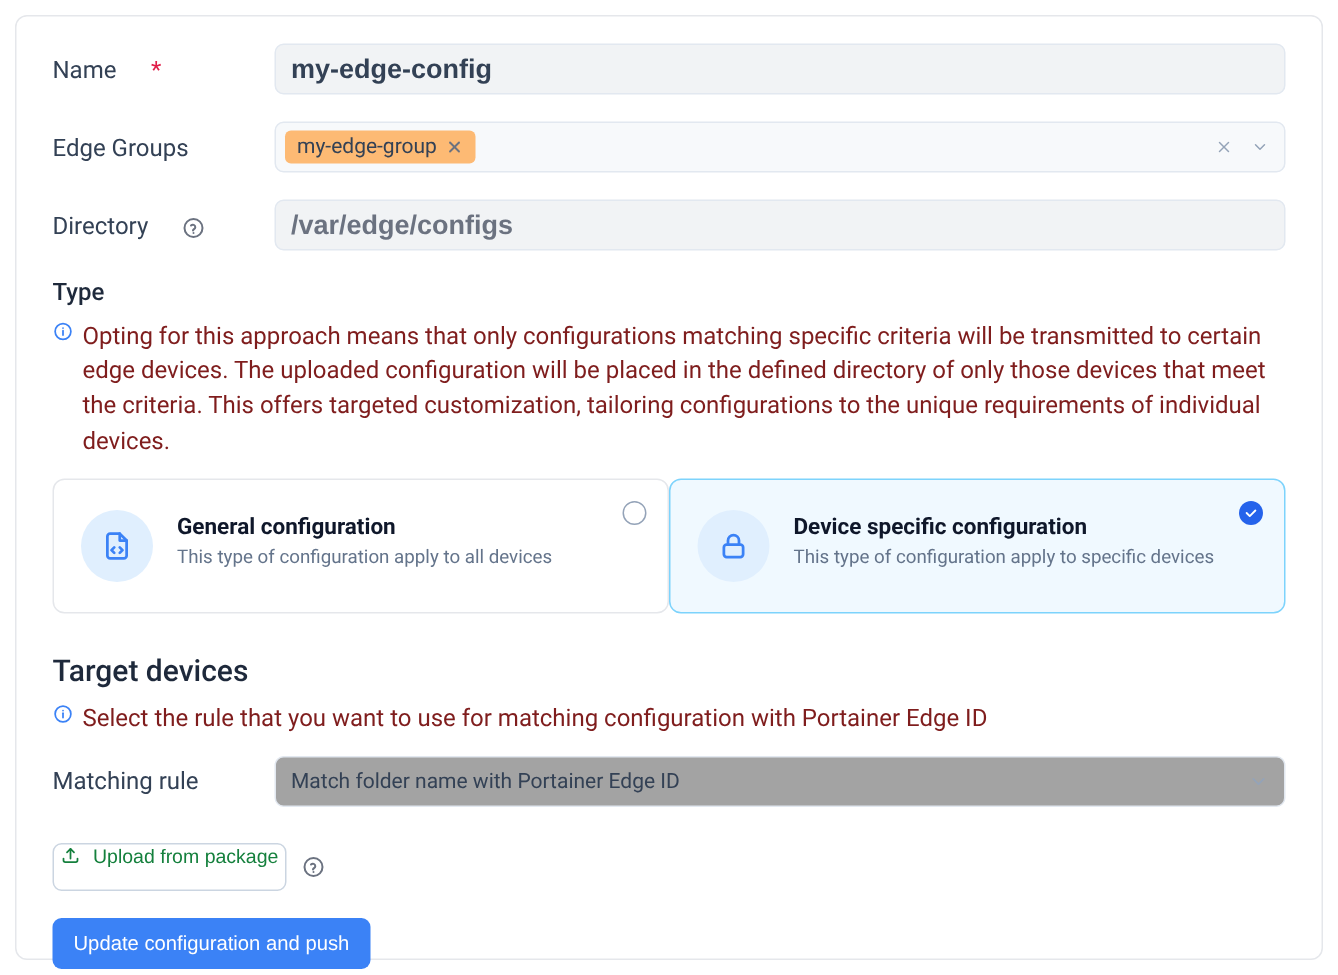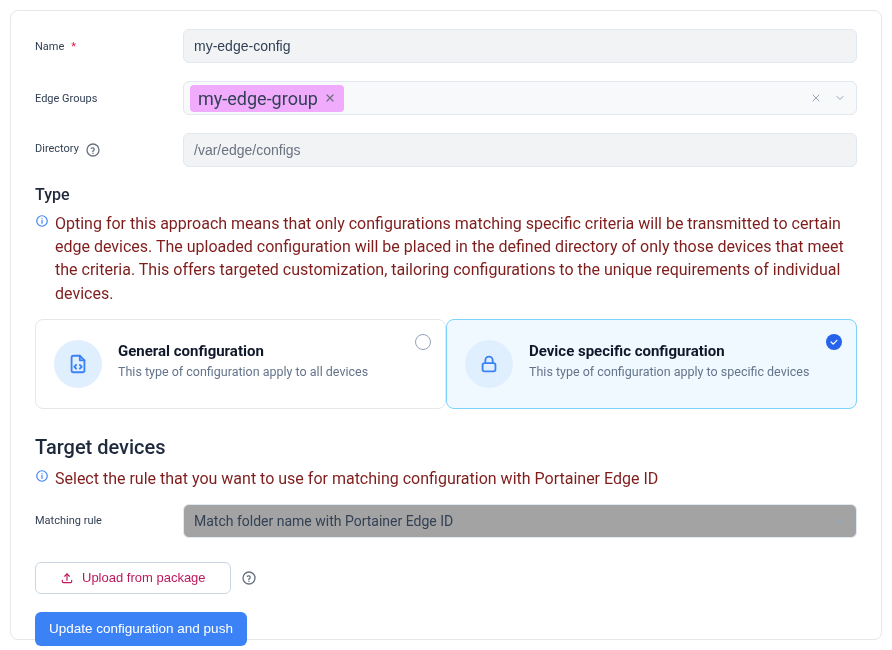--- a/index.html
+++ b/index.html
@@ -1,37 +1,37 @@
 <!DOCTYPE html>
 <html><head>
 <meta charset="utf-8">
 <style>
   * { box-sizing: border-box; }
   html, body { margin:0; padding:0; font-family: -apple-system, BlinkMacSystemFont, "Segoe UI", Roboto, Helvetica, Arial, sans-serif; background:#fff; color:#334155; }
   .page { width:892px; height:650px; padding:10px; }
   .panel { width:100%; height:100%; border:1px solid #e5e7eb; border-radius:8px; padding:18px 24px 22px 24px; position:relative; }
 
   .row { display:flex; align-items:center; margin-bottom:18px; }
-  .flabel { width:148px; font-size:11px; color:#334155; display:flex; align-items:flex-start; gap:6px;}
+  .flabel { width:148px; font-size:16px; color:#334155; display:flex; align-items:flex-end; gap:22px;}
   .flabel .req { color:#e11d48; margin-left:1px; }
   .fcontrol { flex:1; }
 
   input.text {
     width:100%; height:34px; background:#f1f3f5; border:1px solid #e2e8f0; border-radius:6px;
-    padding:0 10px; font-size:14px; color:#334155;
+    padding:0 10px; font-size:18px; color:#334155;font-weight:bold;
   }
   input.text[readonly]{ color:#6b7280; }
 
   .tagbox {
     display:flex; align-items:center; width:100%; height:34px; background:#f7f9fb;
     border:1px solid #e2e8f0; border-radius:6px; padding:0 4px 0 6px;
   }
   .tag {
-    display:inline-flex; align-items:center; gap:6px; background:#f0abfc; border-radius:4px;
-    padding:3px 8px; font-size:18px; color:#334155;
+    display:inline-flex; align-items:center; gap:6px; background:#fdba74; border-radius:4px;
+    padding:3px 8px; font-size:14px; color:#334155;
   }
   .tag-x { width:12px; height:12px; color:#6b7280; cursor:pointer; }
   .spacer { flex:1; }
   .icon-btn { width:24px; height:24px; display:flex; align-items:center; justify-content:center; color:#94a3b8; cursor:pointer; border:none; background:transparent; }
 
   .section-title { font-size:16px; font-weight:500; color:#1e293b; margin:8px 0 8px 0; }
   .section-title.small { font-size:20px; }
 
   .info-row { display:flex; gap:6px; align-items:flex-start; margin-bottom:14px; }
   .info-row .info-icon { width:14px; height:14px; color:#3b82f6; flex:0 0 14px; margin-top:2px; }
@@ -61,22 +61,22 @@
   .card.selected .radio svg { width:10px; height:10px; color:#fff; }
 
   .select {
     width:100%; height:34px; border:1px solid #e2e8f0; border-radius:6px; background:#a3a3a3;
     display:flex; align-items:center; padding:0 10px; font-size:14px; color:#334155; cursor:pointer;
     justify-content:space-between;
   }
 
   .upload-row { display:flex; align-items:center; gap:10px; margin:10px 0 18px 0; }
   .btn-outline {
-    display:inline-flex; align-items:center; gap:8px; height:32px; border:1px solid #cbd5e1; background:#fff;
-    border-radius:6px; padding:0 24px; font-size:13px; color:#be185d; cursor:pointer;
+    display:inline-flex; align-items:flex-start; gap:8px; height:32px; border:1px solid #cbd5e1; background:#fff;
+    border-radius:6px; padding:0 4px; font-size:13px; color:#15803d; cursor:pointer;
   }
   .btn-outline svg { width:14px; height:14px; }
   .help-circle { width:16px; height:16px; color:#6b7280; cursor:pointer; }
 
   .btn-primary {
     display:inline-flex; align-items:center; height:34px; background:#3b82f6; color:#fff; border:none;
     border-radius:6px; padding:0 14px; font-size:13.5px; cursor:pointer;
   }
   .chevron { width:14px; height:14px; color:#94a3b8; }
 </style>

